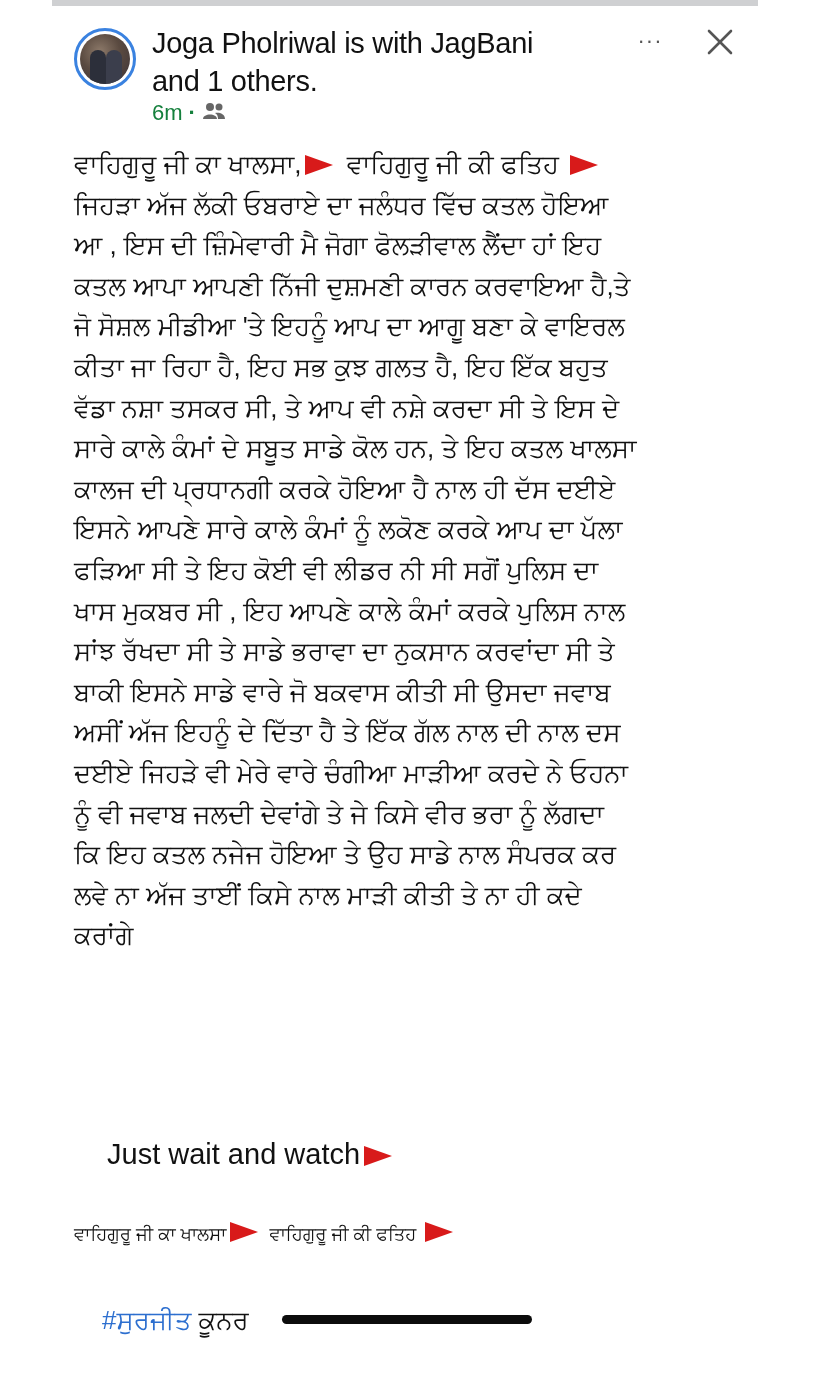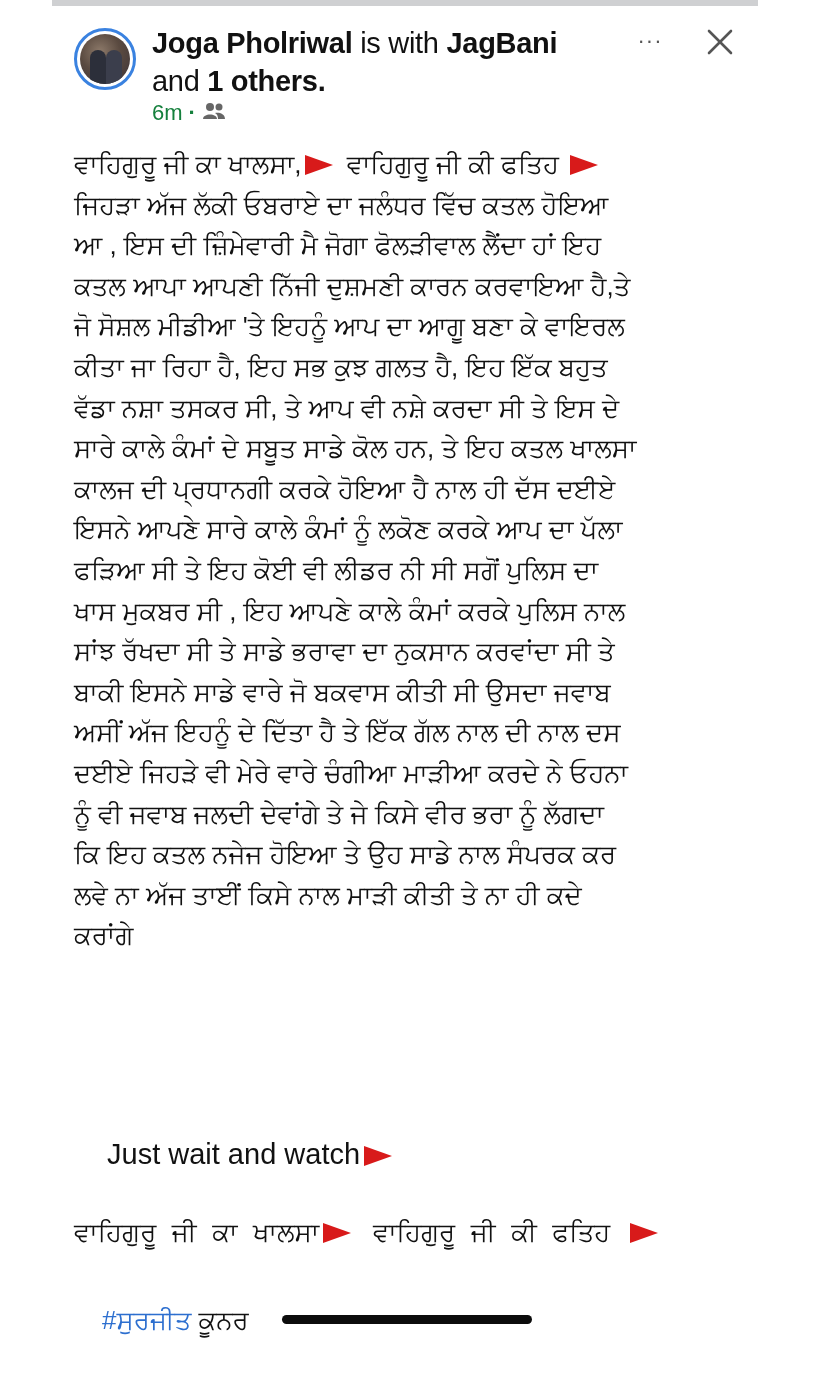--- a/index.html
+++ b/index.html
@@ -64,21 +64,21 @@
   .header-text {
     position: absolute;
     left: 100px;
     top: 18px;
     width: 420px;
     font-size: 29px;
     line-height: 38px;
     color: #111;
     letter-spacing: -0.3px;
   }
-  .header-text b { font-weight: 700; }
+  .header-text b { font-weight: 400; }
   .meta {
     position: absolute;
     left: 100px;
     top: 94px;
     font-size: 22px;
     color: #15803d;
     display: flex;
     align-items: center;
     gap: 6px;
   }
@@ -131,25 +131,24 @@
     font-size: 29px;
     line-height: 40px;
     color: #111;
     white-space: nowrap;
     margin-left: 33px;
   }
   .closing {
     position: absolute;
     left: 22px;
     top: 1208px;
-    font-size: 26px;
+    font-size: 18px;
     line-height: 40px;
     color: #111;
     white-space: nowrap;
-    font-family: Liberation Mono, monospace;
   }
   .tags {
     position: absolute;
     left: 22px;
     top: 1296px;
     font-size: 26px;
     line-height: 36px;
     white-space: nowrap;
   }
   .hashtag { color: #2d6fcf; cursor: pointer; margin-left: 28px; }

